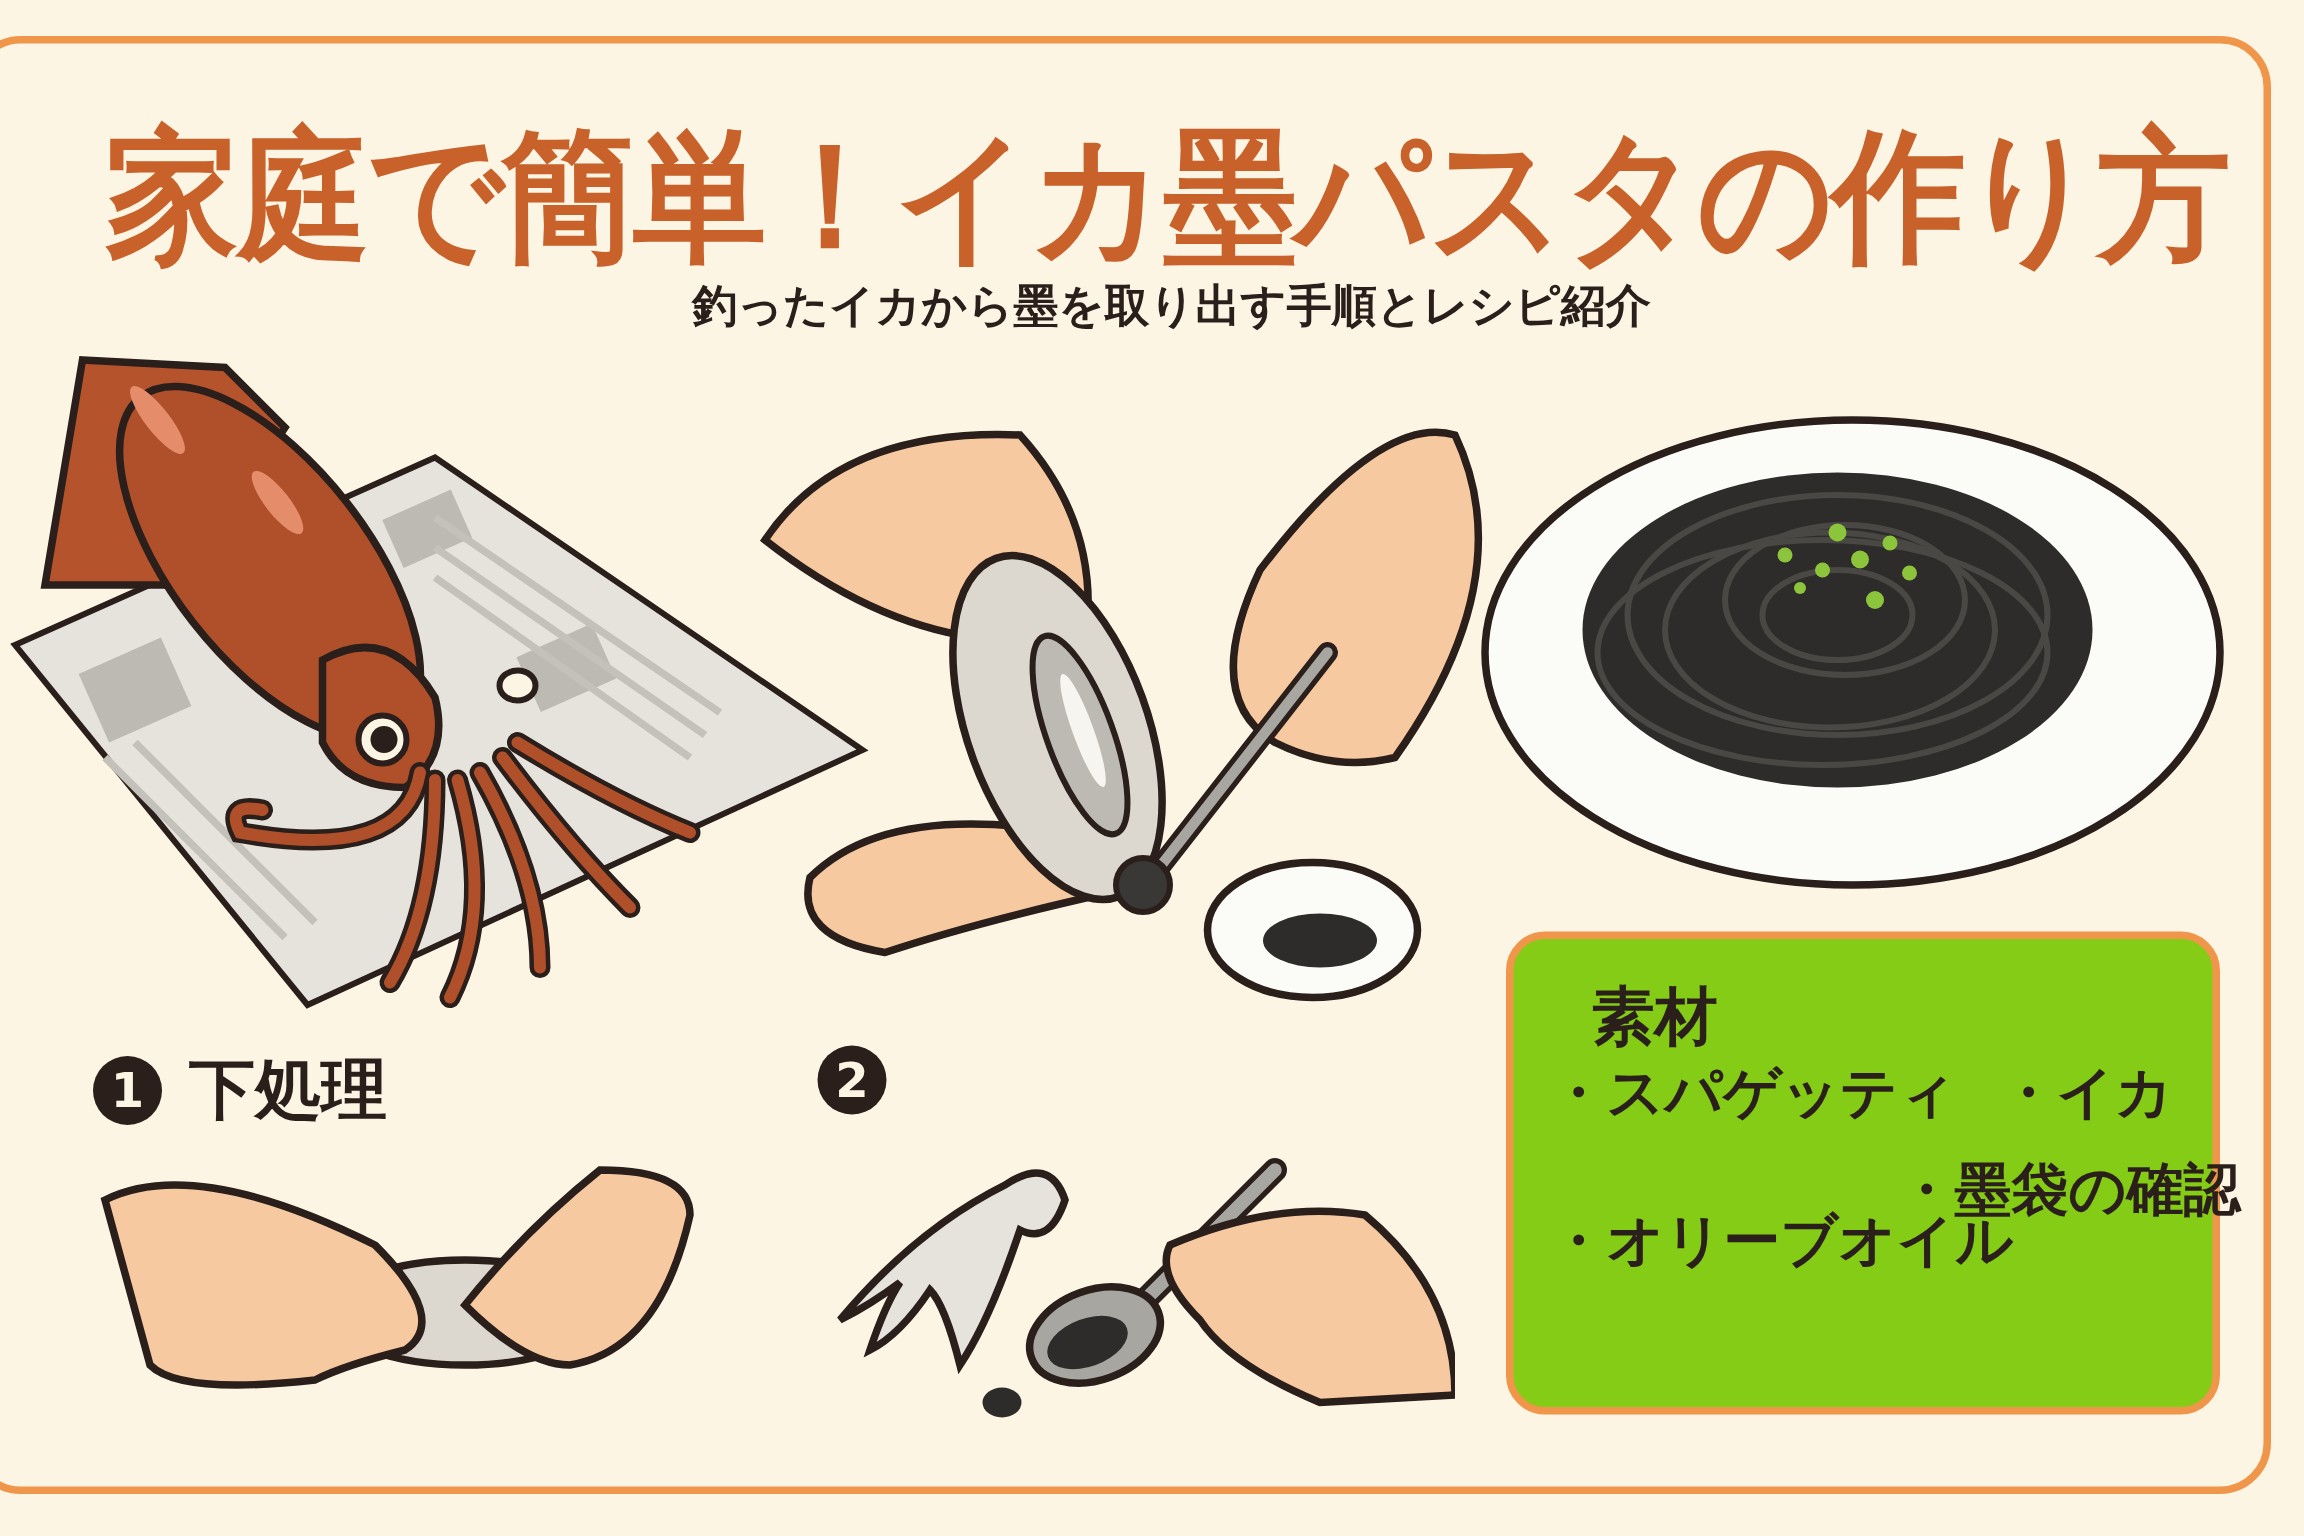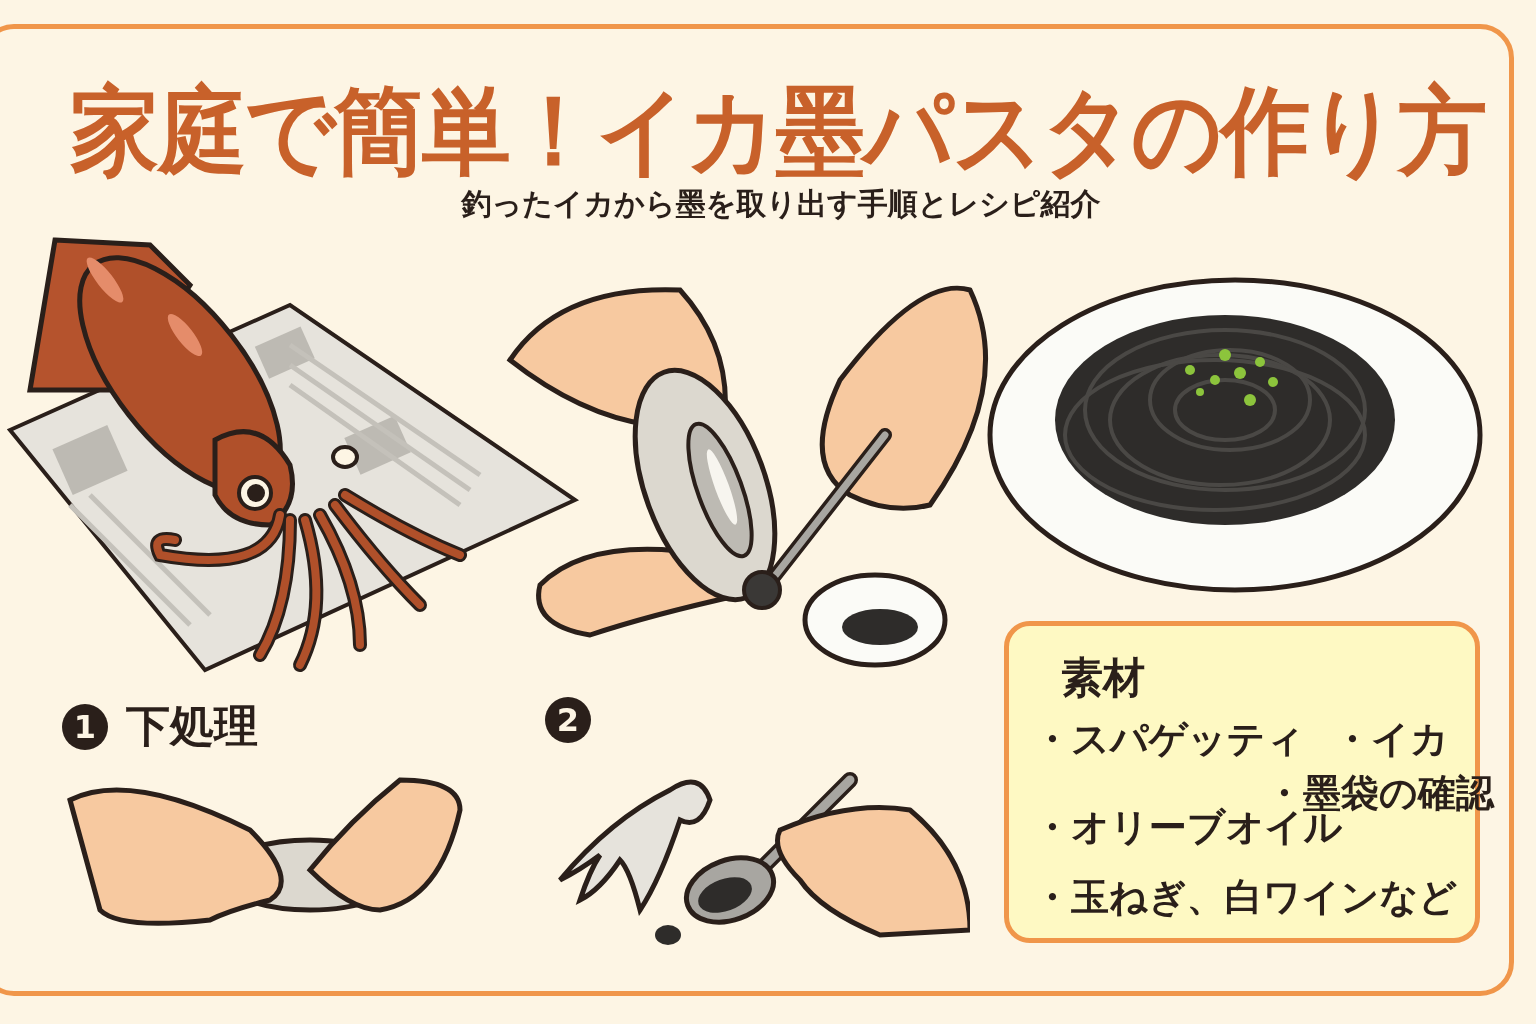--- a/index.html
+++ b/index.html
@@ -31,21 +31,21 @@
     font-size: 44px; font-weight: bold; color: #2a1f1a;
   }
   .step-num {
     width: 46px; height: 46px; border-radius: 50%; background: #2a1f1a;
     color: #fdf5e4; font-size: 32px; display: flex; align-items: center;
     justify-content: center; font-weight: bold;
   }
   .ingredients {
     position: absolute; left: 1004px; top: 621px; width: 476px; height: 322px;
     border: 5px solid #f0964a; border-radius: 26px; box-sizing: border-box;
-    background: #fef9c3;
+    background: #84cc16;
   }
   .ing-title {
     position: absolute; left: 52px; top: 24px;
     font-size: 42px; font-weight: bold; color: #2a1f1a;
   }
   .ing-row {
     position: absolute; left: 24px; font-size: 38px; font-weight: bold; color: #2a1f1a;
     white-space: nowrap;
   }
   .ing-row .col2 { position: absolute; left: 232px; }
@@ -177,26 +177,23 @@
     <ellipse cx="180" cy="130" rx="45" ry="30" transform="rotate(-20 180 130)" fill="#a8a6a1" stroke="#2a1f1a" stroke-width="5"></ellipse>
     <ellipse cx="175" cy="135" rx="28" ry="16" transform="rotate(-20 175 135)" fill="#2e2c2a"></ellipse>
   </g>
   <g>
     <path d="M230,70 Q300,40 360,50 Q420,100 420,170 L330,175 Q270,150 250,120 Q220,90 230,70 Z" fill="#f7c9a0" stroke="#2a1f1a" stroke-width="5"></path>
   </g>
 </svg>
 
 <div class="ingredients">
   <div class="ing-title">素材</div>
-  <div class="ing-row" style="top:88px">
+  <div class="ing-row" style="top:77px">
     <span>・スパゲッティ</span>
     <span class="col2" style="left:300px">・イカ</span>
   </div>
   <div class="ing-row" style="top:142px">
     <span class="col2" style="left:232px">・墨袋の確認</span>
   </div>
   <div class="ing-row" style="top:176px">
     <span>・オリーブオイル</span>
   </div>
-  <div class="ing-row" style="top:246px">
-    <span>・玉ねぎ、白ワインなど</span>
-  </div>
 </div>
 
 </body></html>

